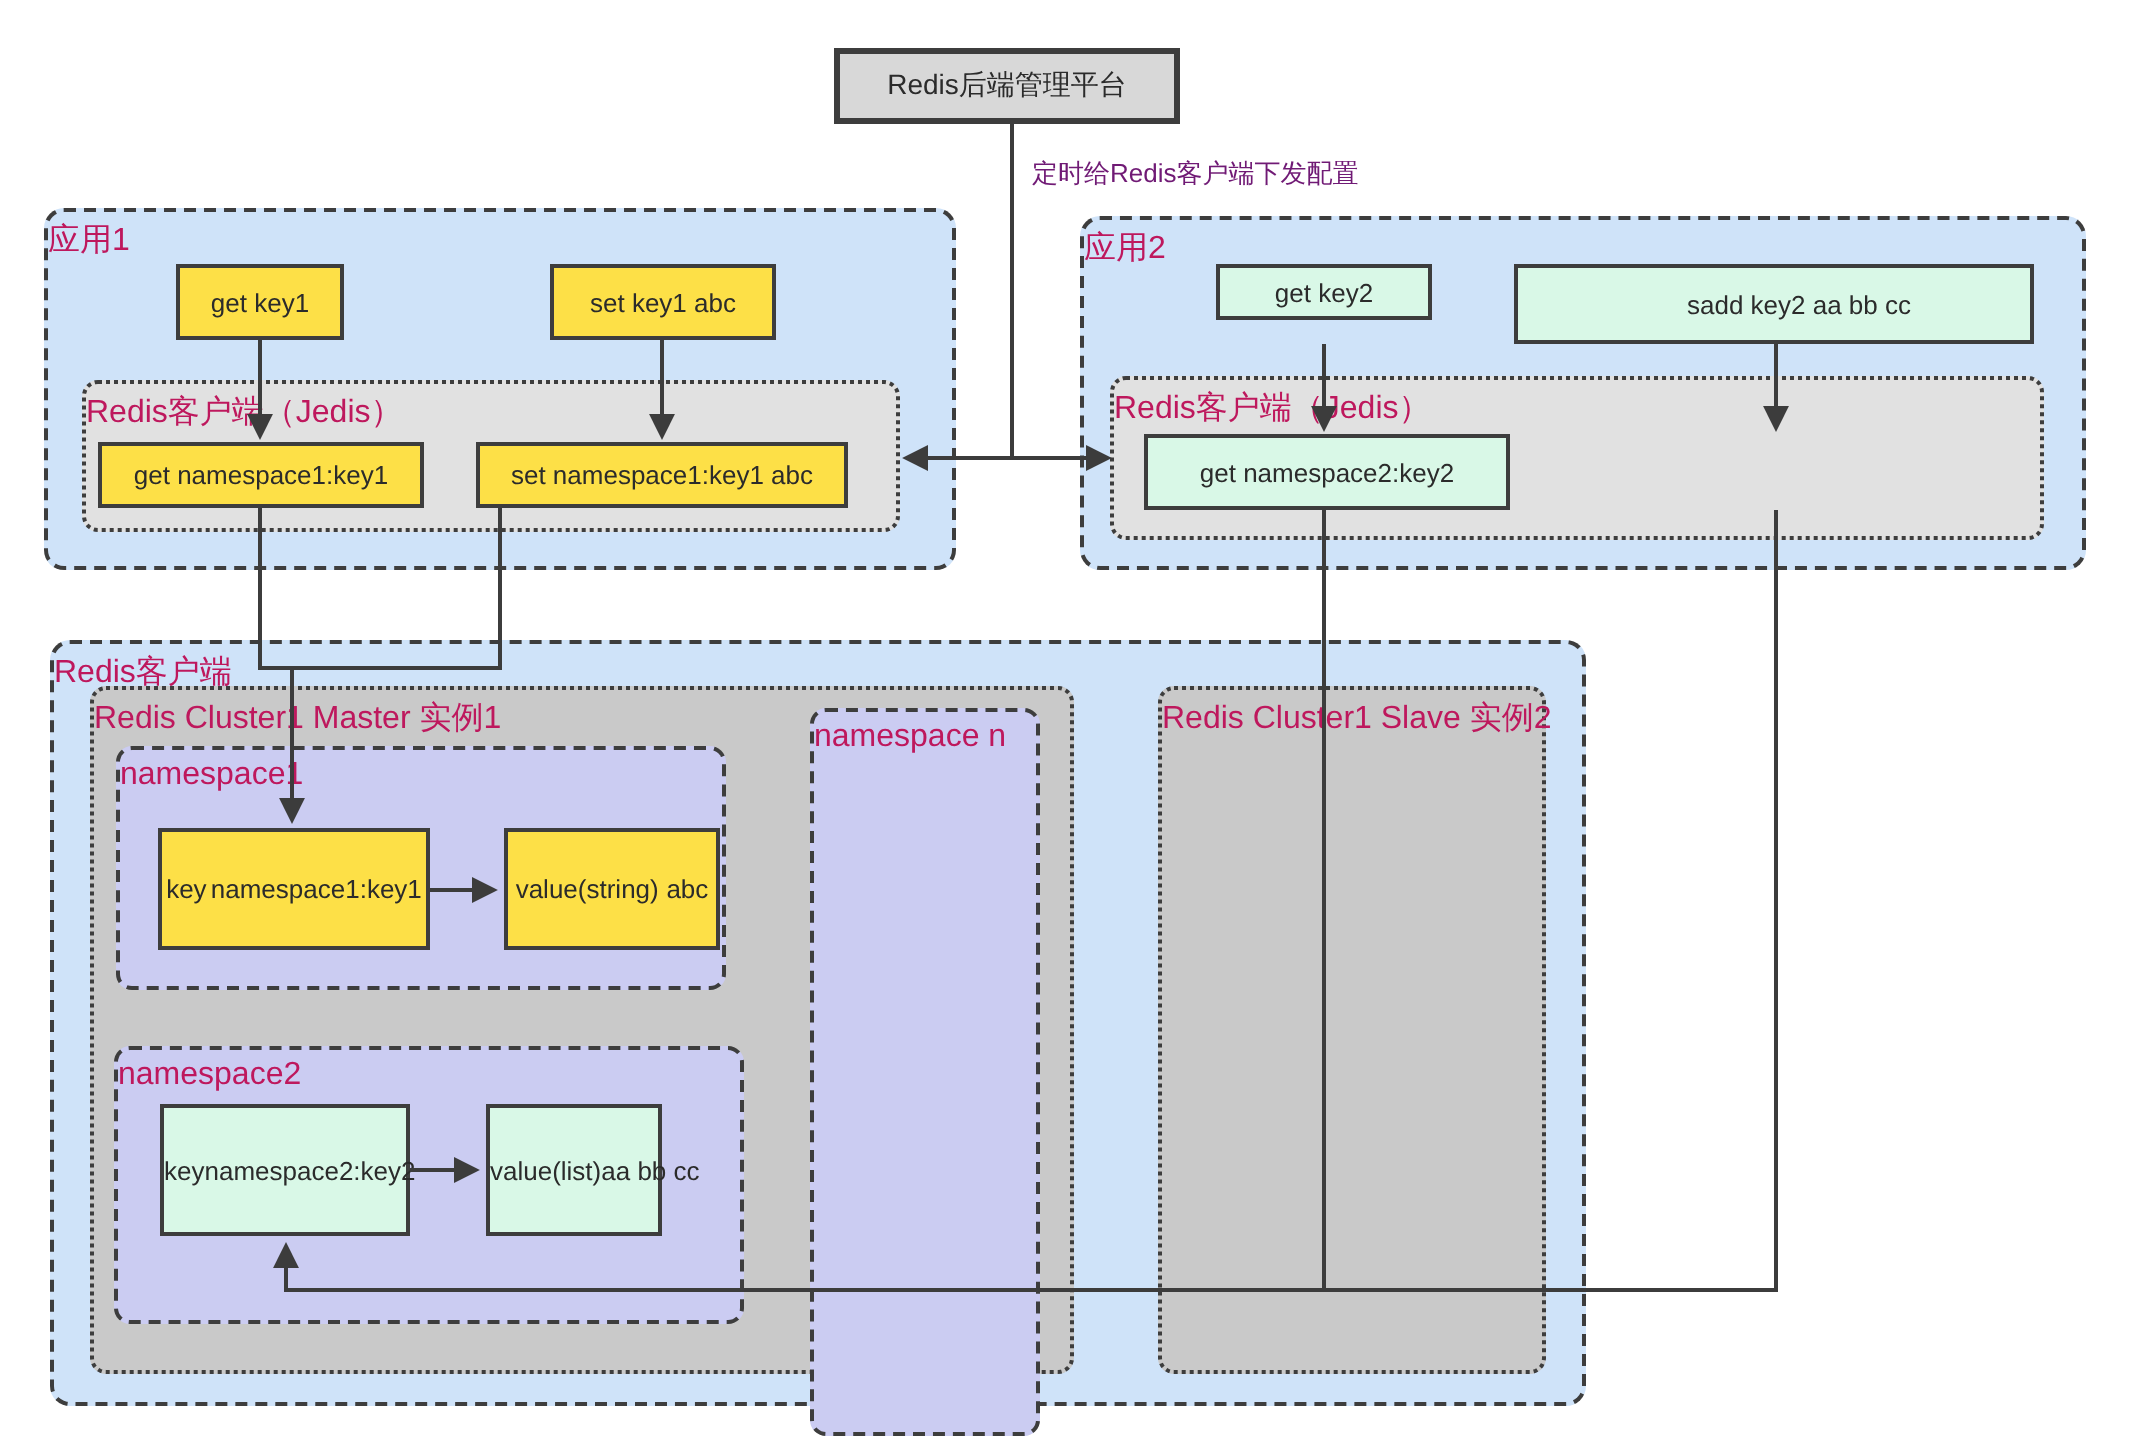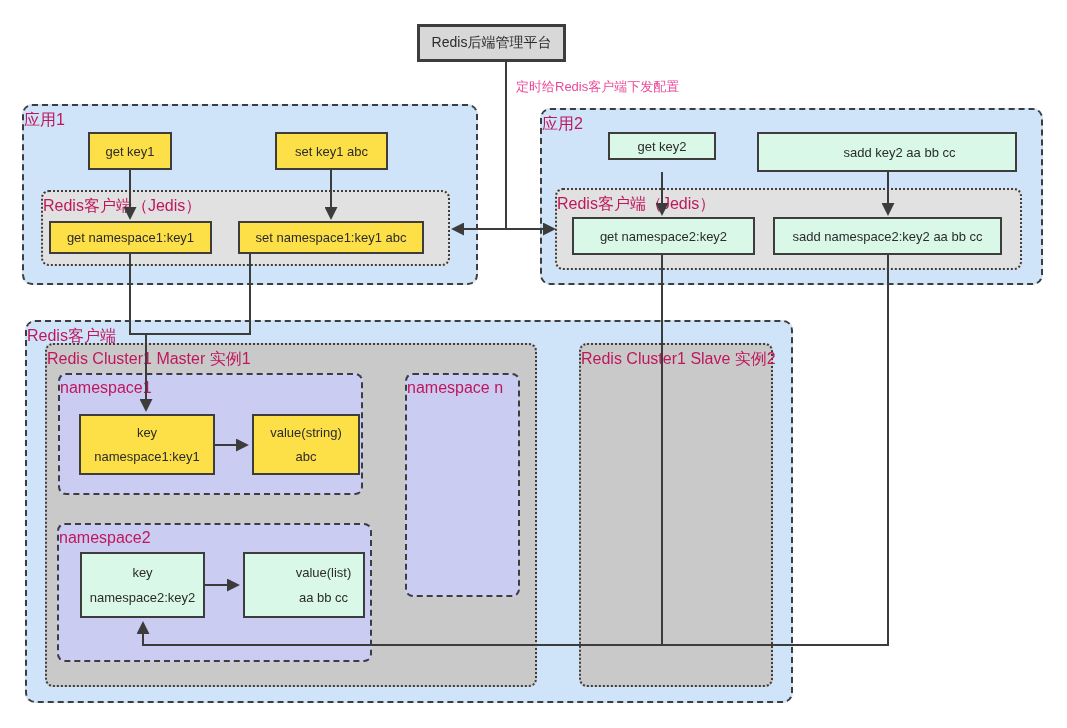--- a/index.html
+++ b/index.html
@@ -45,25 +45,25 @@
     align-items: center;
     justify-content: center;
     border: 2px solid #3d3d3d;
     font-size: 13px;
     text-align: center;
     white-space: nowrap;
   }
   .node.pink  { background: #fde047; }
   .node.green { background: #d9f8e7; }
   .node.platform { background: #d8d8d8; border-width: 3px; font-size: 14px; }
-  .node.two-line { flex-direction: column; justify-content: space-evenly; }
+  .node.two-line { flex-direction: row; justify-content: space-evenly; }
   .edge-label {
     position: absolute;
     font-size: 13px;
-    color: #ec4899;
+    color: #701a75;
     white-space: nowrap;
   }
   svg.overlay {
     position: absolute;
     left: 0; top: 0;
     width: 1067px; height: 728px;
     pointer-events: none;
     z-index: 50;
   }
   svg.overlay line { stroke: #3c3c3c; stroke-width: 2; }
@@ -100,64 +100,61 @@
   </div>
   <div class="box node green" style="left:608px; top:132px; width:108px; height:28px;">
     <span>get key2</span>
   </div>
   <div class="box node green" style="left:757px; top:132px; width:260px; height:40px;padding-left:25px;">
     <span>sadd key2 aa bb cc</span>
   </div>
   <div class="box node green" style="left:572px; top:217px; width:183px; height:38px;">
     <span>get namespace2:key2</span>
   </div>
-  <div class="box node green" style="left:773px; top:217px; width:229px; height:38px;">
-    <span>sadd namespace2:key2 aa bb cc</span>
-  </div>
 
   <div class="box blue-dashed" style="left:25px; top:320px; width:768px; height:383px;">
     <div class="box-title">Redis客户端</div>
   </div>
 
   <div class="box gray-dotted dark" style="left:45px; top:343px; width:492px; height:344px;">
     <div class="box-title">Redis Cluster1 Master 实例1</div>
   </div>
   <div class="box gray-dotted dark" style="left:579px; top:343px; width:194px; height:344px;">
     <div class="box-title">Redis Cluster1 Slave 实例2</div>
   </div>
 
   <div class="box purple-dashdot" style="left:58px; top:373px; width:305px; height:122px;">
     <div class="box-title">namespace1</div>
   </div>
-  <div class="box purple-dashdot" style="left:405px; top:373px; width:115px; height:224px;">
+  <div class="box purple-dashdot" style="left:405px; top:354px; width:115px; height:364px;">
     <div class="box-title">namespace n</div>
   </div>
   <div class="box purple-dashdot" style="left:57px; top:523px; width:315px; height:139px;">
     <div class="box-title">namespace2</div>
   </div>
 
   <div class="box node pink two-line" style="left:79px; top:414px; width:136px; height:61px;">
     <span>key</span>
     <span>namespace1:key1</span>
   </div>
   <div class="box node pink two-line" style="left:252px; top:414px; width:108px; height:61px;">
     <span>value(string)</span>
     <span>abc</span>
   </div>
 
   <div class="box node green two-line" style="left:80px; top:552px; width:125px; height:66px;">
     <span>key</span>
     <span>namespace2:key2</span>
   </div>
-  <div class="box node green two-line" style="left:243px; top:552px; width:122px; height:66px;padding-left:39px;">
+  <div class="box node green two-line" style="left:243px; top:552px; width:88px; height:66px;">
     <span>value(list)</span>
     <span>aa bb cc</span>
   </div>
 
-  <div class="box node platform" style="left:417px; top:24px; width:149px; height:38px; z-index:60;">
+  <div class="box node platform" style="left:417px; top:24px; width:173px; height:38px; z-index:60;">
     <span>Redis后端管理平台</span>
   </div>
   <div class="edge-label" style="left:516px; top:78px;">定时给Redis客户端下发配置</div>
 
   <svg class="overlay" viewBox="0 0 1067 728">
     <defs>
       <marker id="arrow" viewBox="0 0 10 10" refX="8.5" refY="5" markerWidth="6.5" markerHeight="6.5" orient="auto-start-reverse">
         <path d="M0,0 L10,5 L0,10 z" fill="#3c3c3c"></path>
       </marker>
     </defs>

